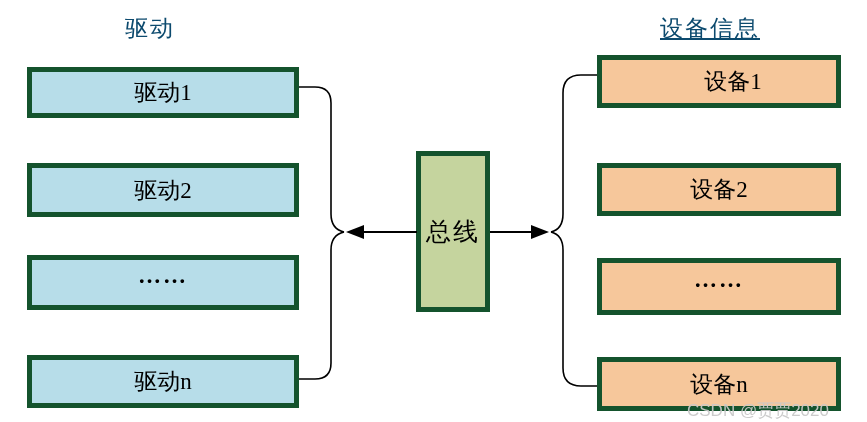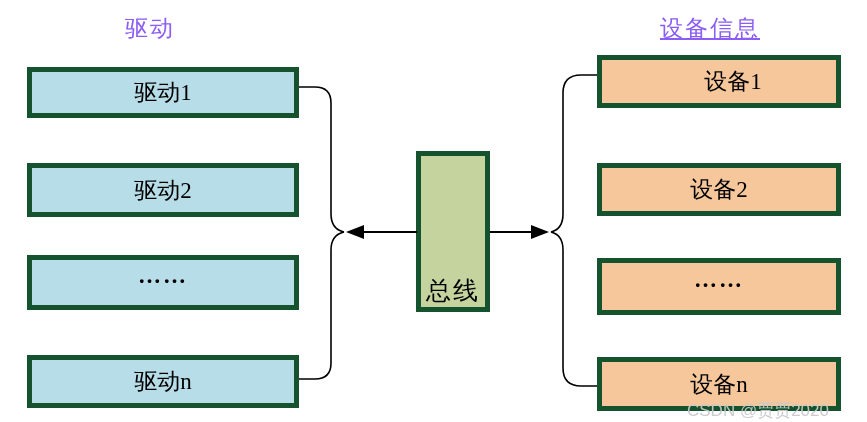--- a/index.html
+++ b/index.html
@@ -15,21 +15,21 @@
     font-family: "Liberation Serif", "DejaVu Serif", serif;
     overflow: hidden;
   }
   .col-title {
     position: absolute;
     top: 13px;
     height: 32px;
     line-height: 32px;
     text-align: center;
     font-size: 23px;
-    color: #8b5cf6;
+    color: #0c4a6e;
     letter-spacing: 2px;
   }
   .col-title.left  { left: 30px;  width: 240px; }
   .col-title.right { left: 590px; width: 240px; text-decoration: underline; }
   .node {
     position: absolute;
     box-sizing: border-box;
     border: 5px solid #14532d;
     display: flex;
     align-items: center;
@@ -37,21 +37,20 @@
     font-size: 23px;
     color: #000000;
   }
   .node.driver { left: 27px;  width: 272px; background: #B7DDE9; }
   .node.device { left: 597px; width: 244px; background: #F6C79B; }
   .node.bus {
     left: 416px; top: 151px; width: 74px; height: 161px;
     background: #C5D49E;
     font-size: 25px;
     letter-spacing: 2px;
-    align-items: flex-end;
   }
   .ellipsis-label {
     display: inline-block;
     transform: translateY(-7px);
     font-weight: bold;
     letter-spacing: 2px;
   }
   svg.wires {
     position: absolute;
     left: 0; top: 0;

